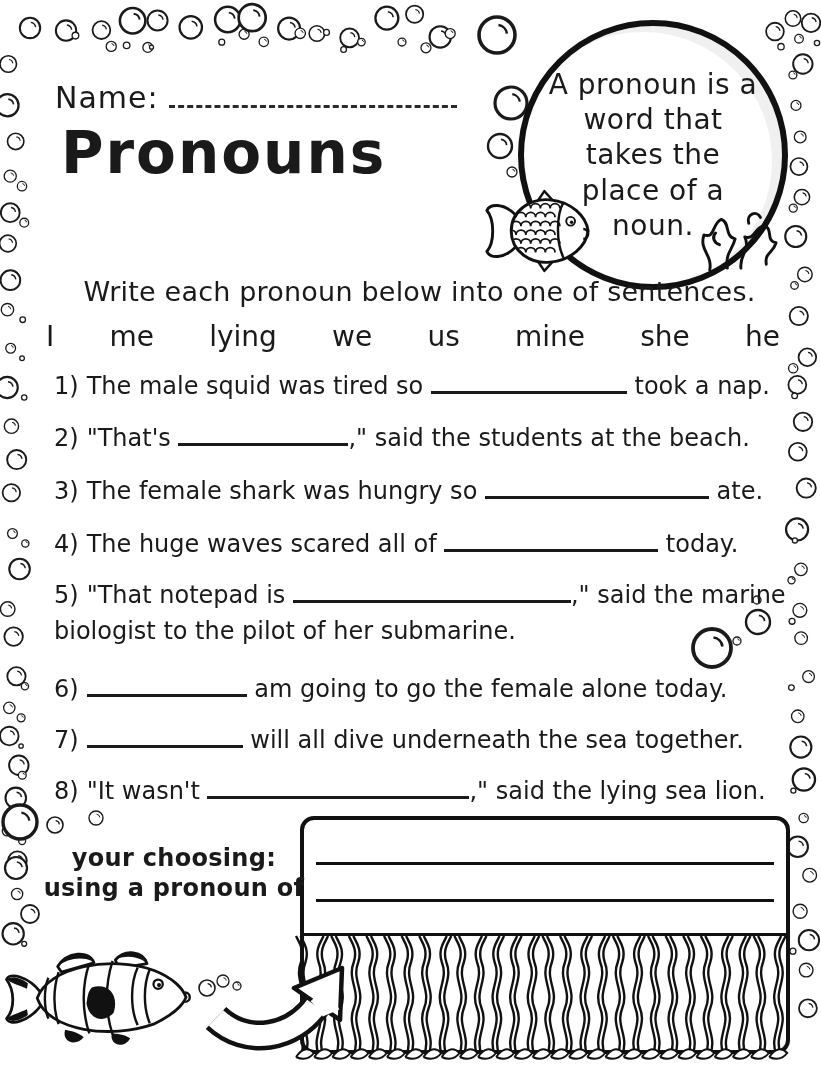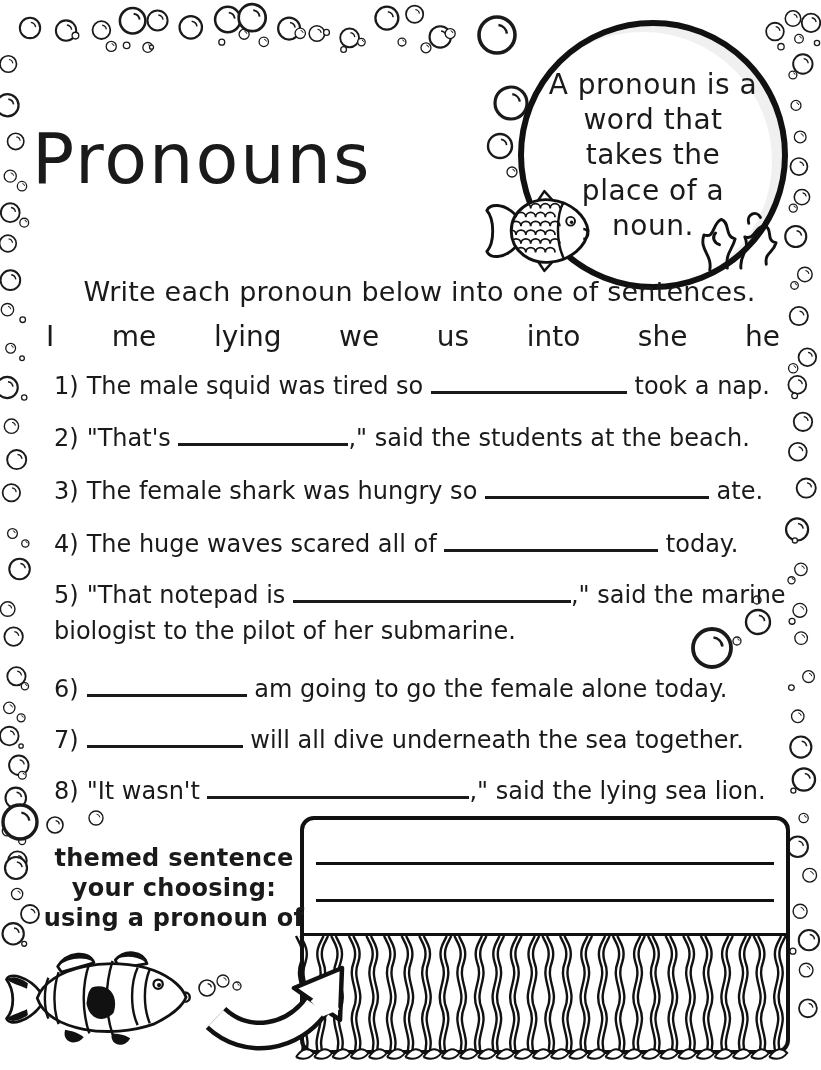--- a/index.html
+++ b/index.html
@@ -9,21 +9,21 @@
     margin:0 auto;
   }
   svg{display:block;}
   .deco-layer{position:absolute; left:0; top:0; z-index:1; pointer-events:none;}
 
   
   .name-row{position:absolute; left:55px; top:80px; z-index:4; font-size:30px; letter-spacing:1px;}
   .name-blank{display:inline-block; width:288px; border-bottom:3px dashed #2a2a2a; height:24px; margin-left:10px;}
 
   
-  .title{position:absolute; left:32px; top:124px; z-index:4; font-size:70px; font-weight:normal; letter-spacing:2px; line-height:1;}
+  .title{position:absolute; left:61px; top:124px; z-index:4; font-size:58px; font-weight:bold; letter-spacing:2px; line-height:1;}
 
   
   .def-circle{
     position:absolute; left:518px; top:20px; width:258px; height:258px; z-index:2;
     border:6px solid #111; border-radius:50%; background:#fff;
     display:flex; align-items:center; justify-content:flex-start; text-align:center;
     box-shadow:inset -10px 6px 0 0 #f0f0f0;
   }
   .def-text{font-size:28px; line-height:1.26; padding:0 20px; letter-spacing:0.5px;}
 
@@ -295,20 +295,23 @@
       <circle cx="96" cy="818" r="7" fill="#fff" stroke="#1a1a1a" stroke-width="1.4000000000000001"></circle>
       <path d="M 96.56 814.15 A 3.8500000000000005 3.8500000000000005 0 0 1 99.85 817.44" fill="none" stroke="#1a1a1a" stroke-width="1"></path>
       <circle cx="207" cy="988" r="8" fill="#fff" stroke="#1a1a1a" stroke-width="1.6"></circle>
       <path d="M 207.64 983.6 A 4.4 4.4 0 0 1 211.4 987.36" fill="none" stroke="#1a1a1a" stroke-width="1.12"></path>
       <circle cx="223" cy="981" r="6" fill="#fff" stroke="#1a1a1a" stroke-width="1.3"></circle>
       <path d="M 223.48 977.7 A 3.3000000000000003 3.3000000000000003 0 0 1 226.3 980.52" fill="none" stroke="#1a1a1a" stroke-width="1"></path>
       <circle cx="237" cy="986" r="4" fill="#fff" stroke="#1a1a1a" stroke-width="1.3"></circle>
       <path d="M 237.32 983.8 A 2.2 2.2 0 0 1 239.2 985.68" fill="none" stroke="#1a1a1a" stroke-width="1"></path>
     </svg>
 
+  <div class="name-row">
+    <span>Name:</span><span class="name-blank"></span>
+  </div>
 
   <div class="title">Pronouns</div>
 
   <div class="def-circle">
     <div class="def-text">A pronoun is a word that takes the place of a noun.</div>
   </div>
 
   <svg class="def-fish" width="112" height="90" viewBox="0 0 115 90">
     <g fill="#fff" stroke="#111" stroke-width="3" stroke-linejoin="round">
       <path d="M34,28 C22,16 8,17 5,24 C13,33 13,57 5,66 C8,73 22,74 34,62 L38,45 Z"></path>
@@ -343,21 +346,21 @@
   </svg>
 
   <div class="instruction">Write each pronoun below into one of sentences.</div>
 
   <div class="word-bank">
     <span>I</span>
     <span>me</span>
     <span>lying</span>
     <span>we</span>
     <span>us</span>
-    <span>into</span>
+    <span>mine</span>
     <span>she</span>
     <span>he</span>
   </div>
 
   <div class="sentence s1">
     <span class="snum">1)</span><span>The male squid was tired so </span><span class="blank"></span><span> took a nap.</span>
   </div>
   <div class="sentence s2">
     <span class="snum">2)</span><span>"That's </span><span class="blank"></span><span>," said the students at the beach.</span>
   </div>
@@ -466,21 +469,20 @@
       <path d="M367,149 q9,-13 18,-4 q-7,9 -18,4" fill="#fff" stroke="#111" stroke-width="2"></path>
       <path d="M385.2,149 q9,-13 18,-4 q-7,9 -18,4" fill="#fff" stroke="#111" stroke-width="2"></path>
       <path d="M403.4,149 q9,-13 18,-4 q-7,9 -18,4" fill="#fff" stroke="#111" stroke-width="2"></path>
       <path d="M421.59999999999997,149 q9,-13 18,-4 q-7,9 -18,4" fill="#fff" stroke="#111" stroke-width="2"></path>
       <path d="M439.79999999999995,149 q9,-13 18,-4 q-7,9 -18,4" fill="#fff" stroke="#111" stroke-width="2"></path>
       <path d="M458,149 q9,-13 18,-4 q-7,9 -18,4" fill="#fff" stroke="#111" stroke-width="2"></path>
       <path d="M476.2,149 q9,-13 18,-4 q-7,9 -18,4" fill="#fff" stroke="#111" stroke-width="2"></path>
     </svg>
 
   <div class="prompt">
-    <div>themed sentence</div>
     <div>your choosing:</div>
     <div>using a pronoun of</div>
   </div>
 
   <svg class="arrow" width="160" height="135" viewBox="0 0 160 135">
     <path d="M18,100 C48,128 95,122 120,85" fill="none" stroke="#111" stroke-width="30" stroke-linecap="butt"></path>
     <path d="M18,100 C48,128 95,122 120,85" fill="none" stroke="#fff" stroke-width="21" stroke-linecap="butt"></path>
     <path d="M144,50 L142,102 L96,70 Z" fill="#fff" stroke="#111" stroke-width="4.5" stroke-linejoin="round"></path>
     <path d="M119,77 C126,84 130,88 133,95" fill="none" stroke="#fff" stroke-width="18" stroke-linecap="butt"></path>
   </svg>

